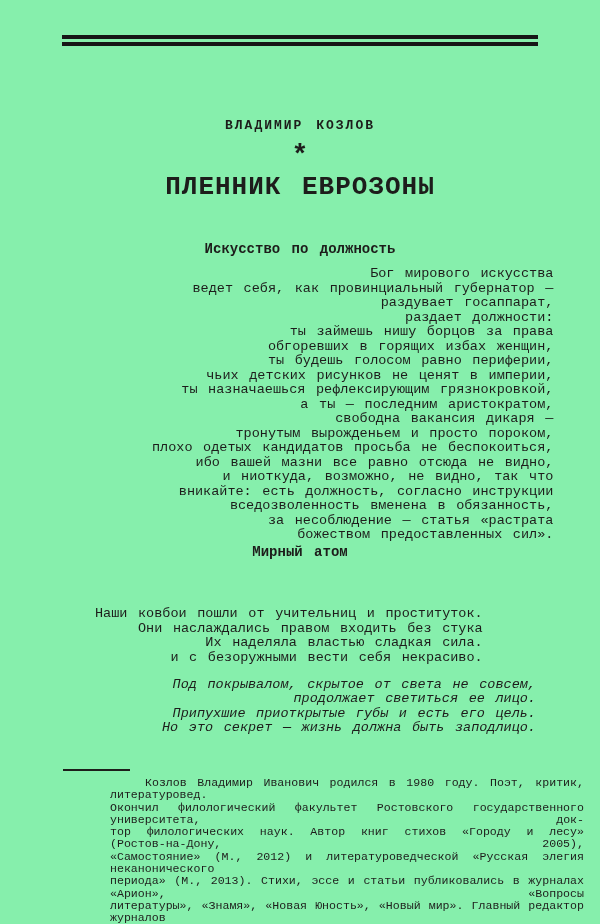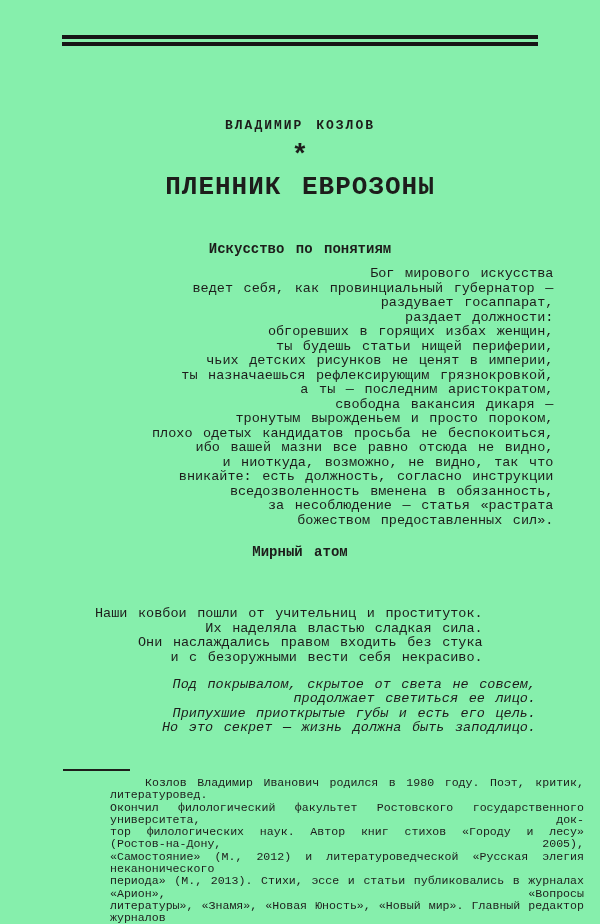--- a/index.html
+++ b/index.html
@@ -111,49 +111,50 @@
   <div class="top-rule">
     <div class="bar1"></div>
     <div class="gap"></div>
     <div class="bar2"></div>
   </div>
 
   <div class="centered author">ВЛАДИМИР КОЗЛОВ</div>
   <div class="centered asterisk">*</div>
   <div class="centered book-title">ПЛЕННИК ЕВРОЗОНЫ</div>
 
-  <div class="centered poem-heading heading-1">Искусство по понятиям</div>
+  <div class="centered poem-heading heading-1">Искусство по должность</div>
 
   <div class="poem poem-1">
     <div class="poem-line">Бог мирового искусства</div>
     <div class="poem-line">ведет себя, как провинциальный губернатор —</div>
     <div class="poem-line">раздувает госаппарат,</div>
     <div class="poem-line">раздает должности:</div>
+    <div class="poem-line">ты займешь нишу борцов за права</div>
     <div class="poem-line">обгоревших в горящих избах женщин,</div>
-    <div class="poem-line">ты будешь статьи нищей периферии,</div>
+    <div class="poem-line">ты будешь голосом равно периферии,</div>
     <div class="poem-line">чьих детских рисунков не ценят в империи,</div>
     <div class="poem-line">ты назначаешься рефлексирующим грязнокровкой,</div>
     <div class="poem-line">а ты — последним аристократом,</div>
     <div class="poem-line">свободна вакансия дикаря —</div>
     <div class="poem-line">тронутым вырожденьем и просто пороком,</div>
     <div class="poem-line">плохо одетых кандидатов просьба не беспокоиться,</div>
     <div class="poem-line">ибо вашей мазни все равно отсюда не видно,</div>
     <div class="poem-line">и ниоткуда, возможно, не видно, так что</div>
     <div class="poem-line">вникайте: есть должность, согласно инструкции</div>
     <div class="poem-line">вседозволенность вменена в обязанность,</div>
     <div class="poem-line">за несоблюдение — статья «растрата</div>
     <div class="poem-line">божеством предоставленных сил».</div>
   </div>
 
   <div class="centered poem-heading heading-2">Мирный атом</div>
 
   <div class="poem poem-2">
     <div class="poem-line">Наши ковбои пошли от учительниц и проституток.</div>
+    <div class="poem-line">Они наслаждались правом входить без стука</div>
     <div class="poem-line">Их наделяла властью сладкая сила.</div>
-    <div class="poem-line">Они наслаждались правом входить без стука</div>
     <div class="poem-line">и с безоружными вести себя некрасиво.</div>
   </div>
 
   <div class="poem quatrain">
     <div class="poem-line">Под покрывалом, скрытое от света не совсем,</div>
     <div class="poem-line">продолжает светиться ее лицо.</div>
     <div class="poem-line">Припухшие приоткрытые губы и есть его цель.</div>
     <div class="poem-line">Но это секрет — жизнь должна быть заподлицо.</div>
   </div>
 

